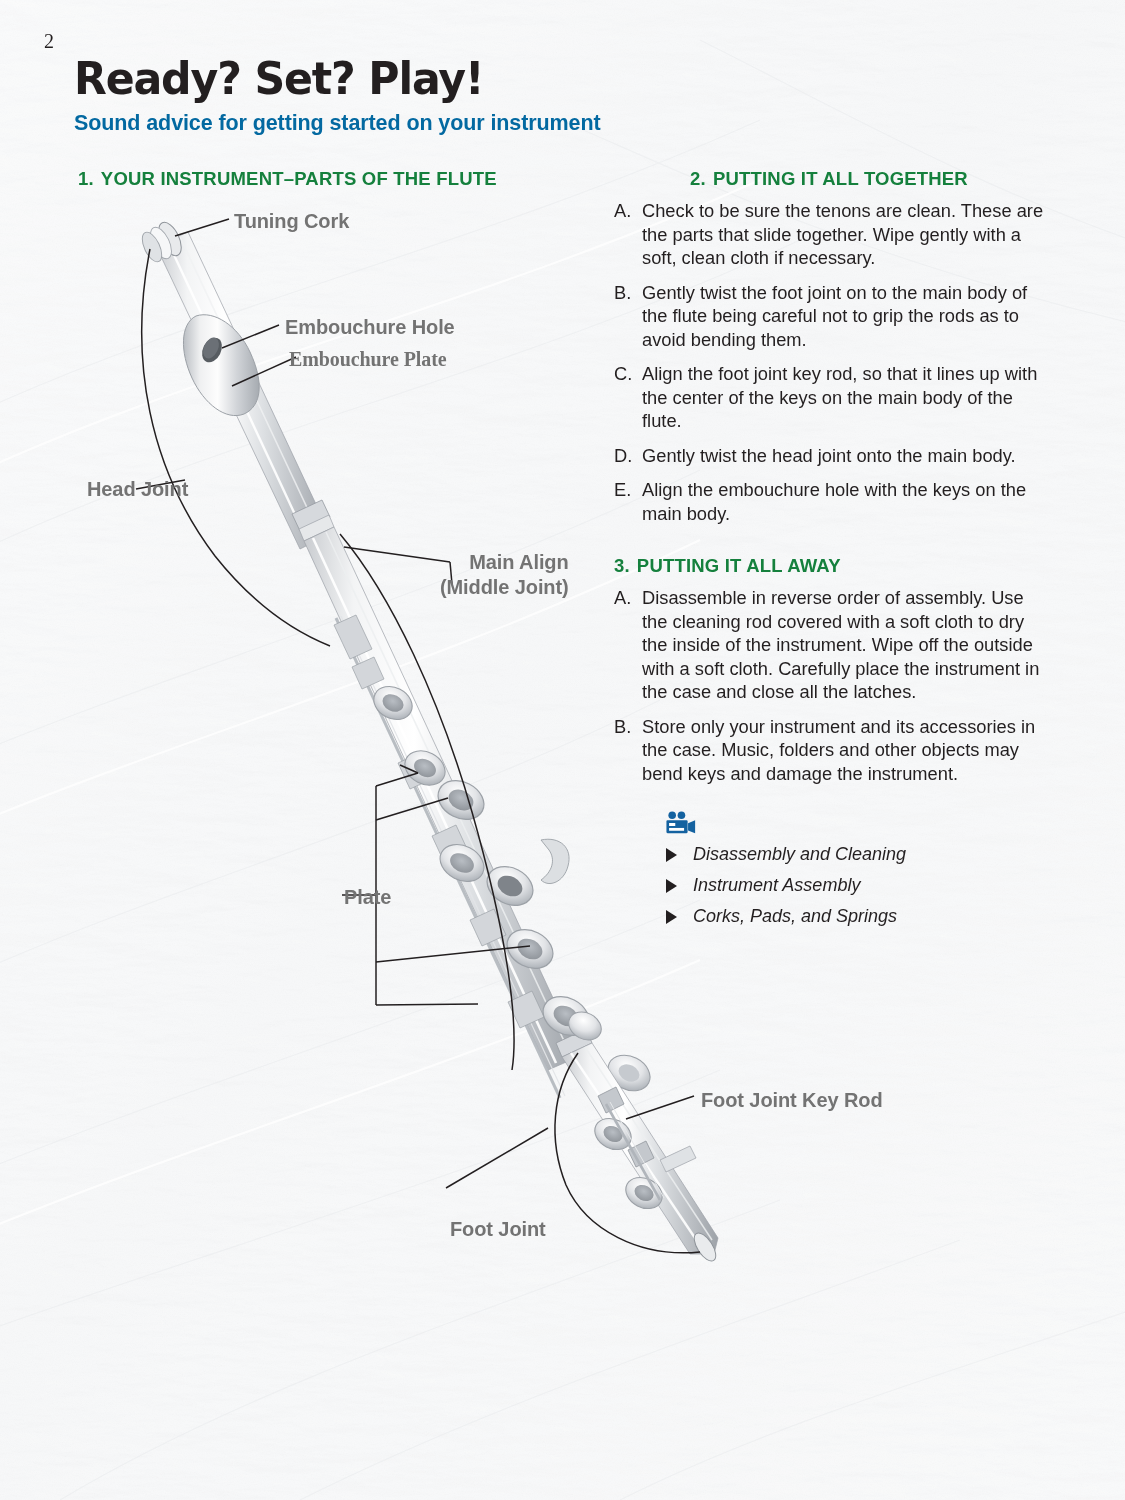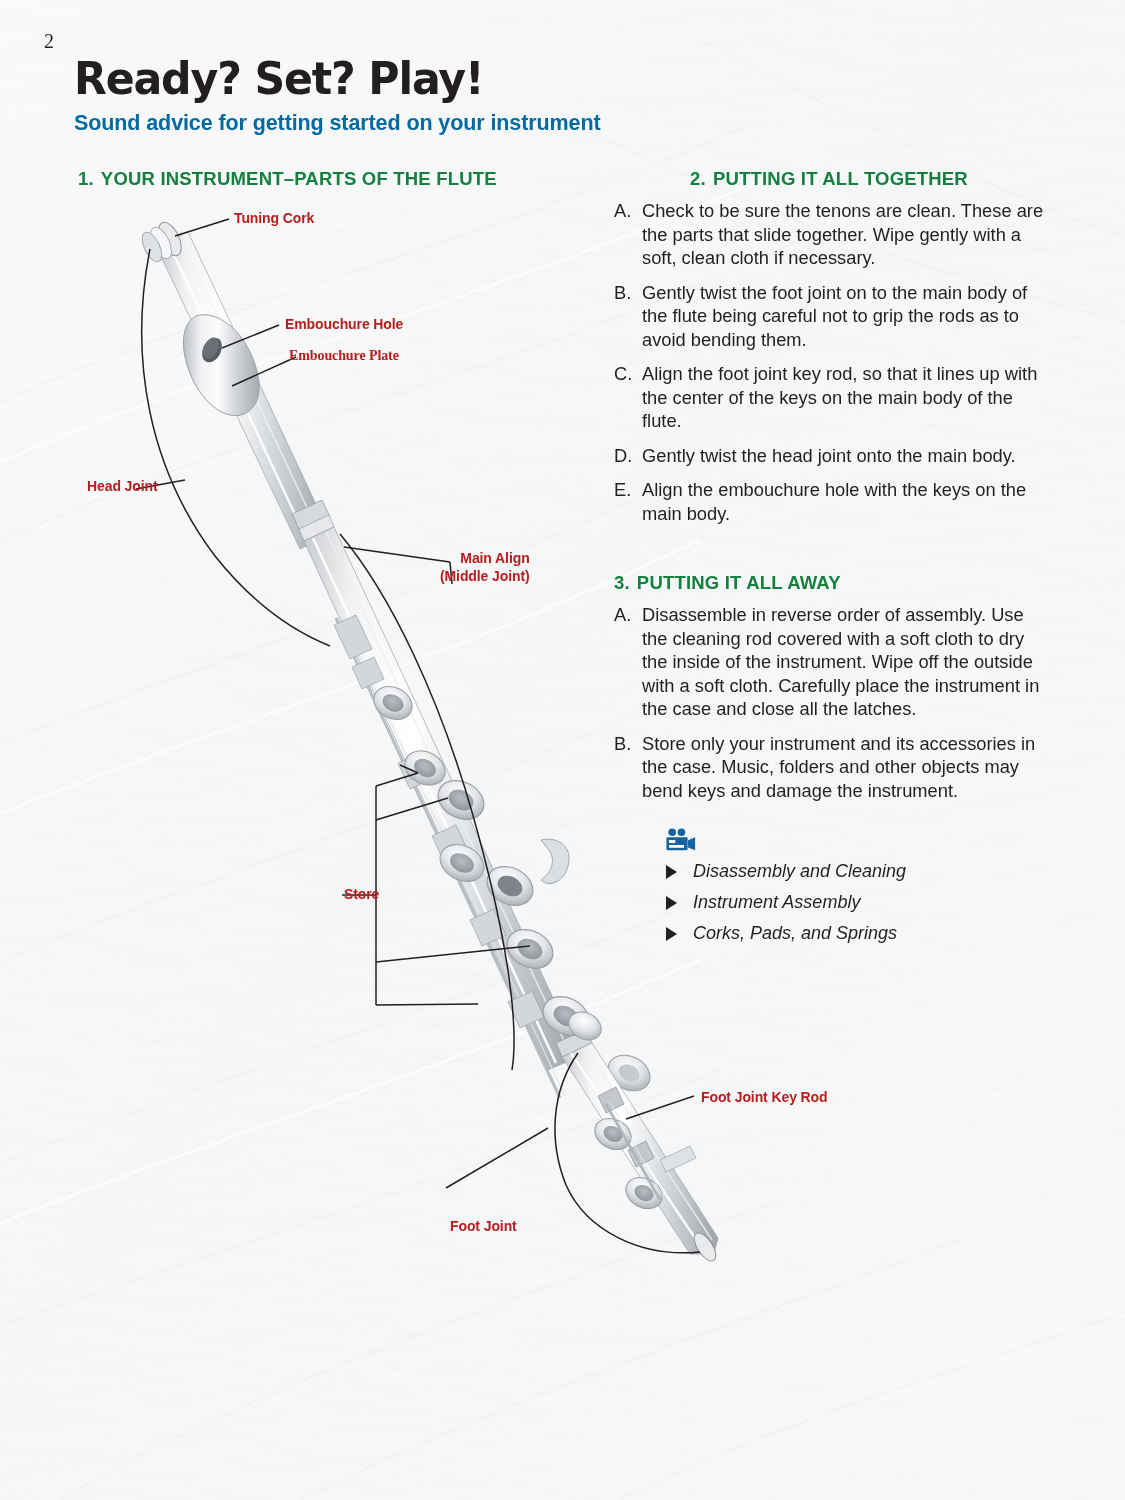--- a/index.html
+++ b/index.html
@@ -55,21 +55,21 @@
     color:#15803d;
     font-weight:bold;
     font-size:18.5px;
     letter-spacing:.2px;
     font-family:"Liberation Sans", sans-serif;
     white-space:nowrap;
   }
   .sec-head .num{margin-right:7px;}
 
   .sec-head-2{margin-bottom:9px;text-align:center;}
-  .sec-head-3{margin-top:47px;margin-bottom:9px;}
+  .sec-head-3{margin-top:30px;margin-bottom:9px;}
 
   .item{
     display:flex;
     font-size:18.3px;
     line-height:1.285;
     color:#231f20;
     margin-bottom:11px;
   }
   .item .letter{
     width:28px;flex:0 0 28px;
@@ -99,22 +99,22 @@
 
   
   #diagram{
     position:absolute;left:0;top:0;width:1125px;height:1500px;
     pointer-events:none;
   }
   .dlabel{
     position:absolute;
     font-family:"Liberation Sans", sans-serif;
     font-weight:bold;
-    font-size:14px;
-    color:#b91c1c;
+    font-size:20px;
+    color:#737373;
     white-space:nowrap;
     letter-spacing:-.1px;
   }
   .dlabel.two-line{line-height:1.25;text-align:right;}
 </style>
 </head>
 <body>
 
 <div id="page">
 
@@ -419,19 +419,19 @@
 
   <div class="dlabel" style="left:289px; top:348px;font-family:Liberation Serif, serif;">Embouchure Plate</div>
 
   <div class="dlabel" style="left:87px; top:478px;">Head Joint</div>
 
   <div class="dlabel two-line" style="left:440px; top:550px;">
     <div>Main Align</div>
     <div>(Middle Joint)</div>
   </div>
 
-  <div class="dlabel" style="left:344px; top:886px;">Store</div>
+  <div class="dlabel" style="left:344px; top:886px;">Plate</div>
 
   <div class="dlabel" style="left:701px; top:1089px;">Foot Joint Key Rod</div>
 
   <div class="dlabel" style="left:450px; top:1218px;text-align:center;">Foot Joint</div>
 
 </div>
 
 </body></html>

